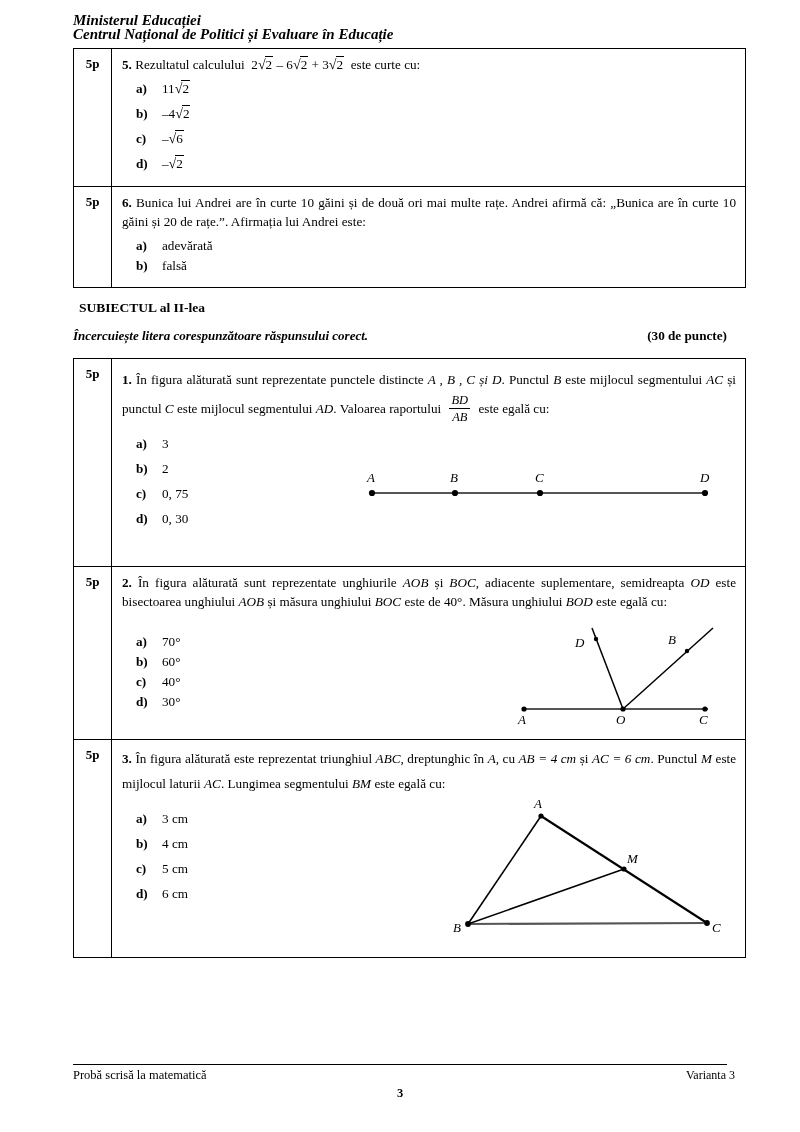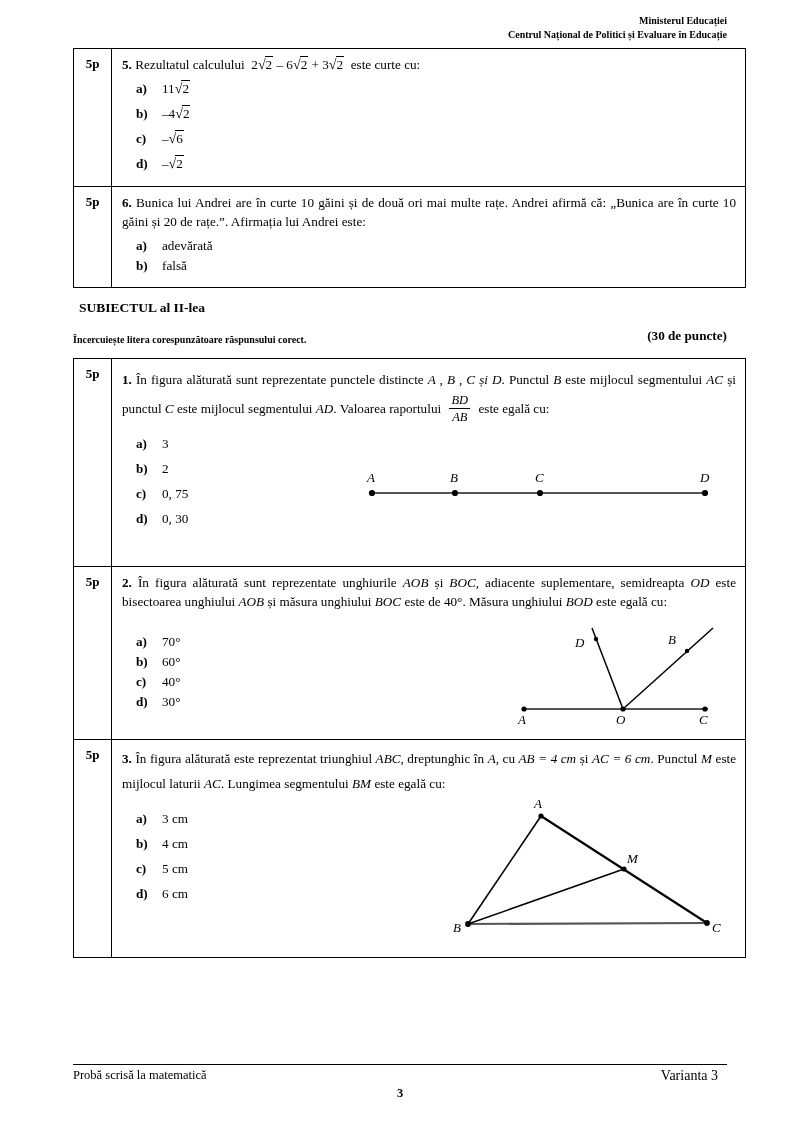--- a/index.html
+++ b/index.html
@@ -22,24 +22,25 @@
     width: 800px;
     height: 1132px;
   }
 
   
   .doc-header {
     position: absolute;
     left: 73px;
     top: 14px;
     width: 654px;
-    text-align: right;
-    font-size: 10px;
+    text-align: left;
+    font-size: 15px;
     line-height: 13.5px;
     font-weight: bold;
+    font-style: italic;
   }
   .doc-header .ln { display: block; white-space: nowrap; }
 
   
   .qtable {
     position: absolute;
     border-collapse: collapse;
     table-layout: fixed;
     border: 1.4px solid #000;
   }
@@ -132,23 +133,23 @@
     left: 73px;
     top: 300px;
     font-size: 13.5px;
     font-weight: bold;
     margin-left: 6px;
   }
   .sec-instr {
     position: absolute;
     left: 73px;
     top: 328px;
-    font-size: 10px;
-    font-weight: bold;
-    margin-top: 6px;
+    font-size: 13px;
+    font-style: italic;
+    font-weight: bold;
   }
   .sec-points {
     position: absolute;
     right: 73px;
     top: 328px;
     font-size: 13.2px;
     font-weight: bold;
   }
 
   
@@ -174,23 +175,23 @@
     border-top: 1.2px solid #000;
   }
   .footer-left {
     position: absolute;
     left: 73px;
     top: 1068px;
     font-size: 12.5px;
   }
   .footer-right {
     position: absolute;
-    right: 82px;
+    right: 65px;
     top: 1068px;
-    font-size: 14px;
+    font-size: 12px;
   }
   .footer-page {
     position: absolute;
     left: 0;
     top: 1086px;
     width: 800px;
     text-align: center;
     font-size: 12.5px;
     font-weight: bold;
   }

